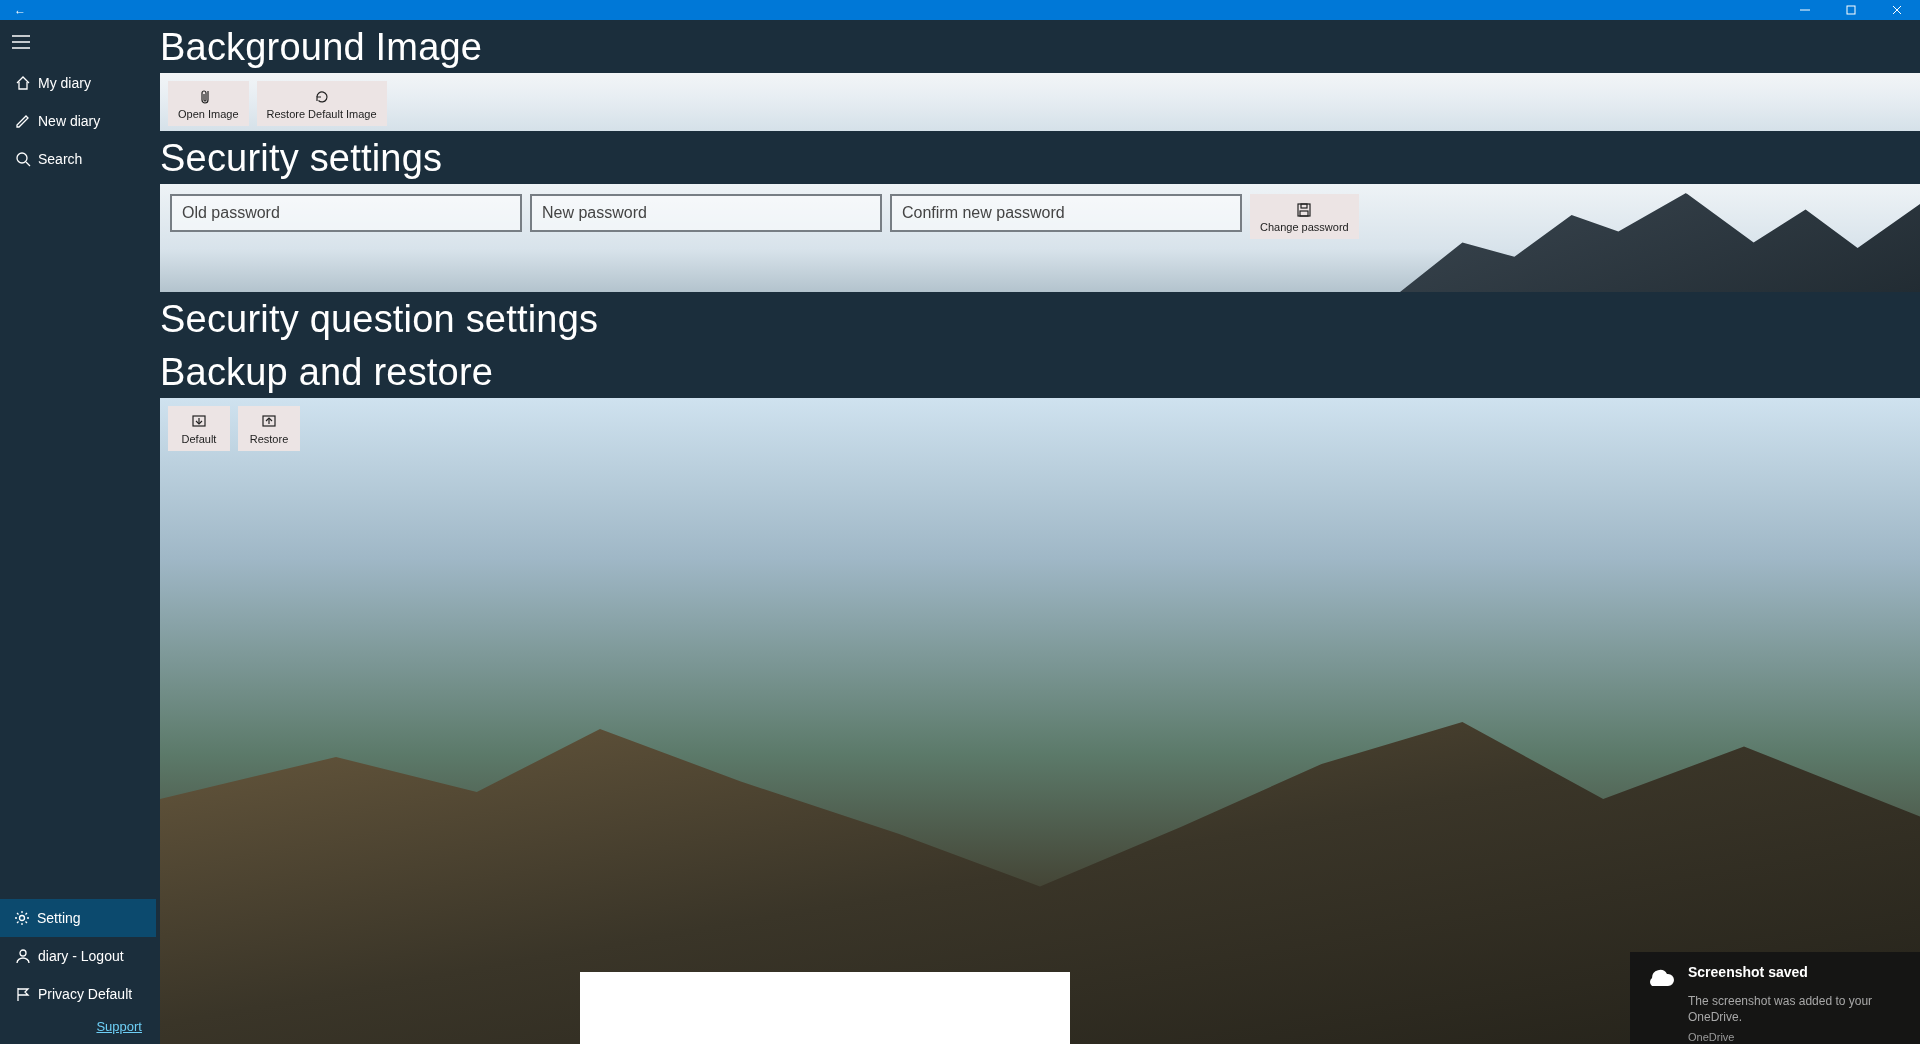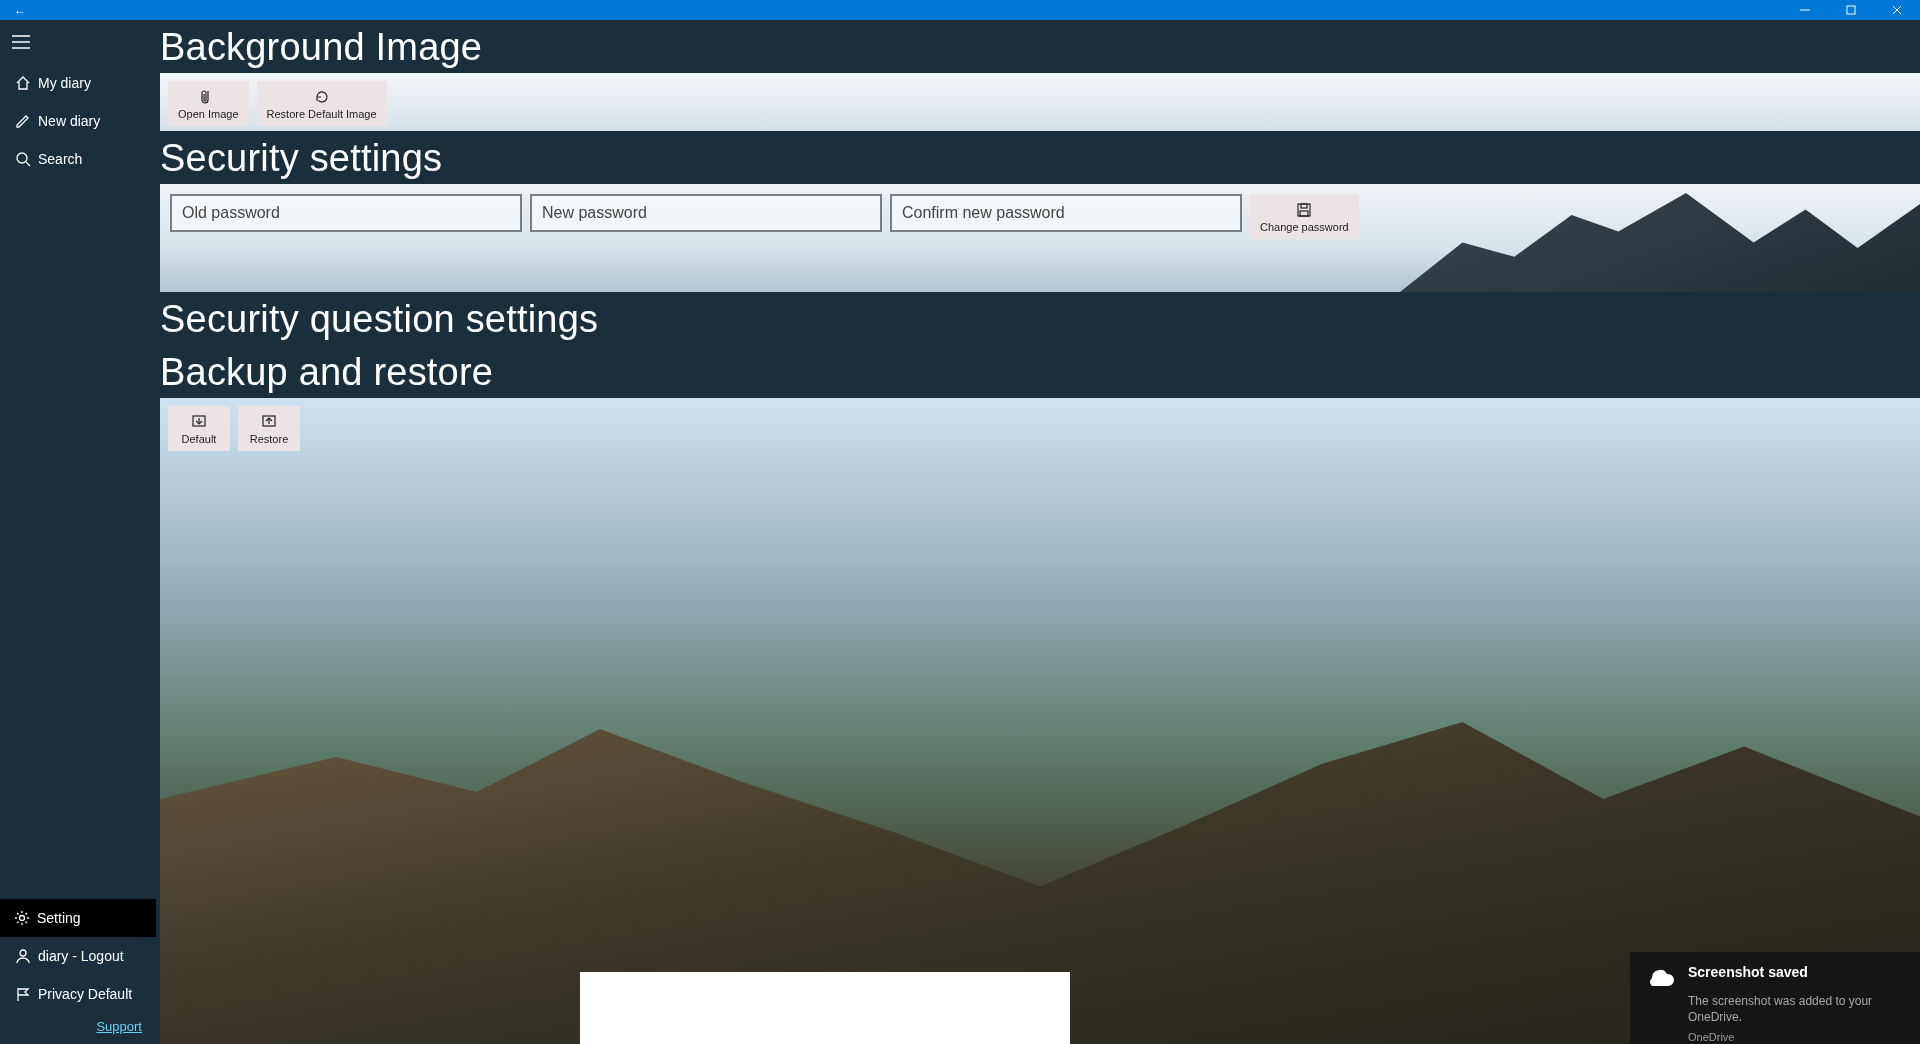--- a/index.html
+++ b/index.html
@@ -15,21 +15,21 @@
 
 .page { display:flex; height:calc(100% - 20px); }
 .sidebar { width:156px; background:#1b2e3c; display:flex; flex-direction:column; }
 .content { flex:1; overflow:hidden; display:flex; flex-direction:column; padding-left:4px;}
 
 
 .hamburger { height:44px; display:flex; align-items:center; padding-left:12px; }
 .hamburger svg { width:18px; height:14px; }
 .nav-item { height:38px; display:flex; align-items:center; padding-left:12px; font-size:14px; color:#fff; cursor:pointer; }
 .nav-item .ico { width:22px; display:flex; align-items:center; justify-content:center; margin-right:4px; }
-.nav-item.active { background:#000000;padding-left:11px; }
+.nav-item.active { background:#0c4a6e;padding-left:11px; }
 .nav-spacer { flex:1; }
 .support { text-align:right; padding:6px 14px 10px 0; font-size:13px; }
 .support a { color:#6ecff6; text-decoration:underline;margin-top:16px; }
 
 
 .section-title { font-size:38px; font-weight:300; color:#fff; padding:6px 4px 4px 0; letter-spacing:0.2px;}
 
 
 .banner { position:relative; overflow:hidden; }
 .banner .bgimg { position:absolute; inset:0; z-index:0; }

